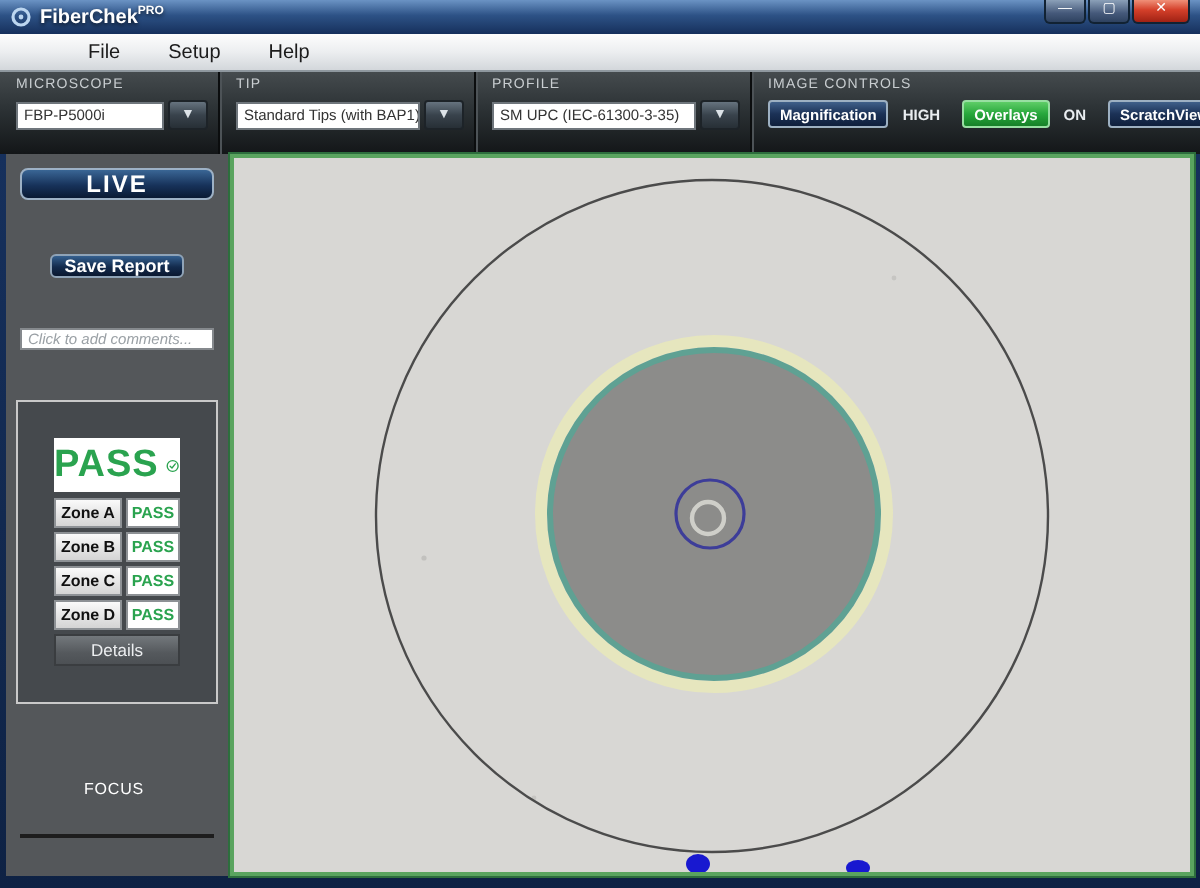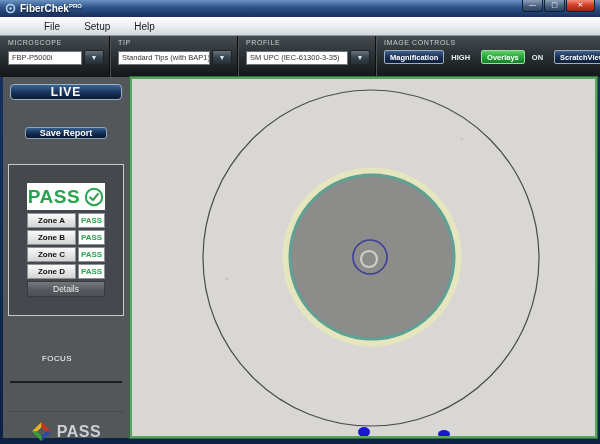--- a/index.html
+++ b/index.html
@@ -53,21 +53,21 @@
     height:14px; border:1px solid #9db0c2; border-radius:2px; padding:0 5px;
     font-size:7.5px; font-weight:bold; color:#fff; display:flex; align-items:center;
     background:linear-gradient(#40608a, #1b3156 50%, #0f1f3c);
     white-space:nowrap;
   }
   .ic-btn.green { background:linear-gradient(#5ecd67, #27a73b 50%, #168028); border-color:#98dfa2; }
   .ic-state { font-size:7.5px; font-weight:bold; color:#e9edf0; margin:0 9px 0 5px; }
   
   .body { display:flex; height:367px; padding:0 3px 6px 3px; background:linear-gradient(#16305c,#0e2244); }
   .sidebar {
-    width:126px; flex:0 0 auto; background:#54575a;
+    width:111px; flex:0 0 auto; background:#54575a;
     display:flex; flex-direction:column; padding:7px 5px 4px;gap:16px;
   }
   .live-btn {
     height:36px; margin:0 2px 11px; border:1px solid #9db1c5; border-radius:4px;
     background:linear-gradient(#3a6695, #17325a 55%, #0a1a33);
     color:#fff; font-weight:bold; font-size:12px; letter-spacing:1px;
     font-family:inherit;
   }
   .save-btn {
     height:17px; margin:0 17px 9px; border:1px solid #8fa3b7; border-radius:3px;
@@ -171,20 +171,21 @@
 
       </div>
     </div>
   </div>
 
   <div class="body">
 
     <div class="sidebar">
       <button class="live-btn">LIVE</button>
       <button class="save-btn">Save Report</button>
+      <input class="comments" placeholder="Click to add comments..." style="">
 
       <div class="pass-panel">
         <div class="pass-box">
           <span class="pass-text">PASS</span>
           <svg width="20" height="20" viewBox="0 0 20 20">
             <circle cx="10" cy="10" r="8.2" fill="none" stroke="#2aa34f" stroke-width="2"></circle>
             <path d="M6.2 10.4 L9 13 L14 6.8" fill="none" stroke="#2aa34f" stroke-width="2" stroke-linecap="round" stroke-linejoin="round"></path>
           </svg>
         </div>
         <div class="zone-row">

